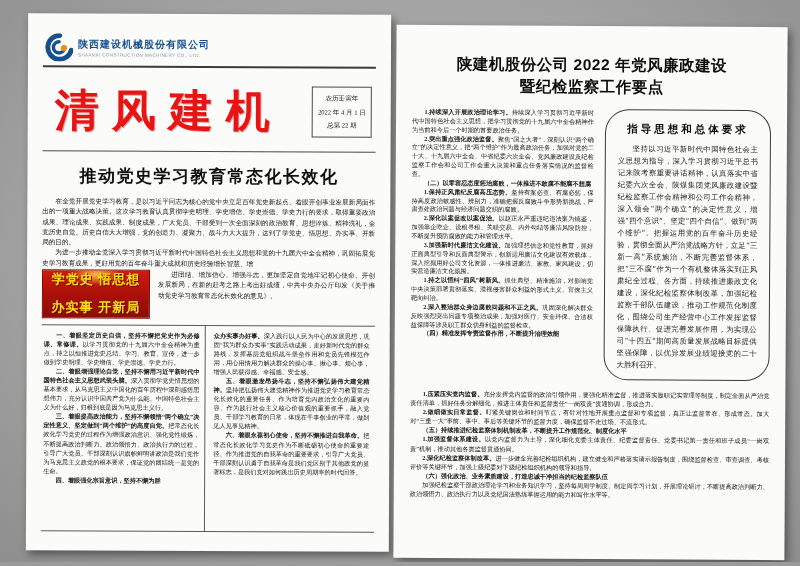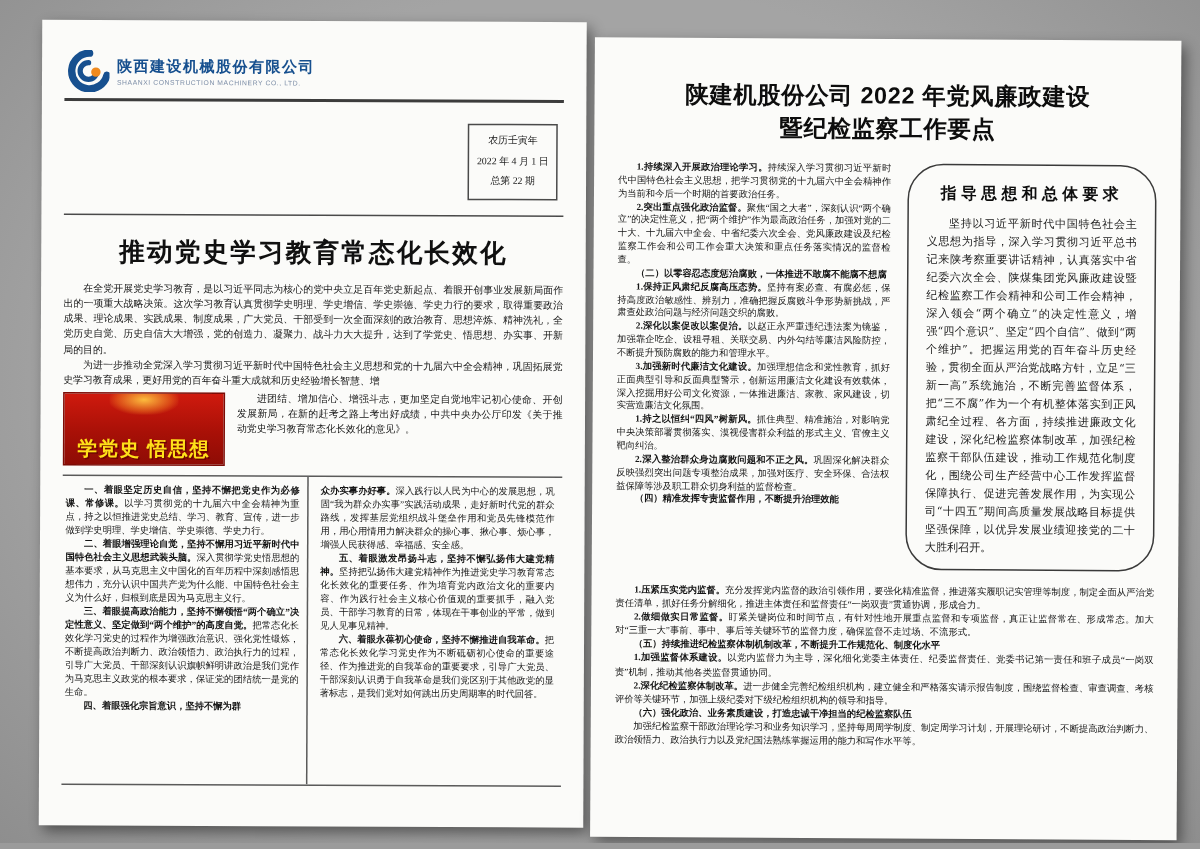--- a/index.html
+++ b/index.html
@@ -20,21 +20,21 @@
   .mast{display:flex;align-items:center;padding:14px 4px 10px 12px;}
   .mast-title{font-size:44px;font-weight:bold;color:#e81414;letter-spacing:13px;font-family:"DejaVu Serif",serif;white-space:nowrap;text-shadow:1px 1px 0 rgba(180,0,0,.35);}
   .date-box{margin-left:auto;border:1px solid #4a4a4a;font-size:6.6px;line-height:2.05;text-align:center;padding:4px 5px;color:#222;flex:none;}
   .mast-rule{height:1px;background:#4a4a4a;}
 
   .art-title{font-family:"Liberation Sans",sans-serif;font-weight:bold;font-size:17px;text-align:center;letter-spacing:1.5px;margin:13px 0 9px;color:#101010;}
   p.body{font-size:6.6px;line-height:1.56;text-align:justify;text-indent:2em;margin:0;color:#141414;}
   .wrap-row{display:flex;gap:8px;align-items:flex-start;margin-top:1px;}
   .slogan{width:106px;height:47px;flex:none;position:relative;overflow:hidden;border:1px solid #7c0b05;
           background:linear-gradient(180deg,#cf1a0e 0%,#a81007 55%,#8e0c05 100%);
-          display:flex;flex-direction:column;justify-content:flex-end;}
+          display:flex;flex-direction:column;justify-content:space-between;}
   .slogan-glow{position:absolute;top:-6px;left:50%;width:46px;height:20px;margin-left:-23px;
           background:radial-gradient(ellipse at center,rgba(255,196,64,.95) 0%,rgba(255,160,40,.35) 55%,transparent 75%);}
   .slogan-line{position:relative;color:#ffe019;font-family:"Liberation Sans",sans-serif;font-weight:bold;font-size:13px;letter-spacing:1px;text-align:center;line-height:1.45;text-shadow:1px 1px 0 #6d0600;}
   .tail{flex:1;text-indent:0;}
 
   .cols{display:flex;border-top:1px solid #5a5a5a;border-bottom:1px solid #5a5a5a;margin-top:6px;height:205px;overflow:hidden;}
   .col{flex:1;padding:5px 5px 0 2px;overflow:hidden;}
   .col + .col{border-left:1px solid #5a5a5a;padding-left:8px;}
   .col p{font-size:6.2px;line-height:1.46;text-align:justify;text-indent:2em;margin:0;color:#141414;}
   .lead{font-weight:bold;}
@@ -65,37 +65,39 @@
         <circle cx="27" cy="21" r="4.5" fill="#f08a1e"></circle>
       </svg>
       <div>
         <div class="co-cn">陕西建设机械股份有限公司</div>
         <div class="co-en">SHAANXI CONSTRUCTION MACHINERY CO., LTD.</div>
       </div>
     </div>
     <div class="hdr-rule"></div>
 
     <div class="mast">
+      <div class="mast-title">清风建机</div>
       <div class="date-box">
         <div>农历壬寅年</div>
         <div>2022 年 4 月 1 日</div>
         <div>总第 22 期</div>
       </div>
     </div>
     <div class="mast-rule"></div>
 
     <div class="art-title">推动党史学习教育常态化长效化</div>
 
     <p class="body">在全党开展党史学习教育，是以习近平同志为核心的党中央立足百年党史新起点、着眼开创事业发展新局面作出的一项重大战略决策。这次学习教育认真贯彻学史明理、学史增信、学史崇德、学史力行的要求，取得重要政治成果、理论成果、实践成果、制度成果，广大党员、干部受到一次全面深刻的政治教育、思想淬炼、精神洗礼，全党历史自觉、历史自信大大增强，党的创造力、凝聚力、战斗力大大提升，达到了学党史、悟思想、办实事、开新局的目的。</p>
     <p class="body">为进一步推动全党深入学习贯彻习近平新时代中国特色社会主义思想和党的十九届六中全会精神，巩固拓展党史学习教育成果，更好用党的百年奋斗重大成就和历史经验增长智慧、增</p>
 
     <div class="wrap-row">
       <div class="slogan">
         <div class="slogan-glow"></div>
         <div class="slogan-line">学党史 悟思想</div>
+        <div class="slogan-line">办实事 开新局</div>
       </div>
       <p class="body tail">进团结、增加信心、增强斗志，更加坚定自觉地牢记初心使命、开创发展新局，在新的赶考之路上考出好成绩，中共中央办公厅印发《关于推动党史学习教育常态化长效化的意见》。</p>
     </div>
 
     <div class="cols">
       <div class="col">
         <p><span class="lead">一、着眼坚定历史自信，坚持不懈把党史作为必修课、常修课。</span><span>以学习贯彻党的十九届六中全会精神为重点，持之以恒推进党史总结、学习、教育、宣传，进一步做到学史明理、学史增信、学史崇德、学史力行。</span></p>
         <p><span class="lead">二、着眼增强理论自觉，坚持不懈用习近平新时代中国特色社会主义思想武装头脑。</span><span>深入贯彻学党史悟思想的基本要求，从马克思主义中国化的百年历程中深刻感悟思想伟力，充分认识中国共产党为什么能、中国特色社会主义为什么好，归根到底是因为马克思主义行。</span></p>
         <p><span class="lead">三、着眼提高政治能力，坚持不懈领悟“两个确立”决定性意义、坚定做到“两个维护”的高度自觉。</span><span>把常态化长效化学习党史的过程作为增强政治意识、强化党性锻炼，不断提高政治判断力、政治领悟力、政治执行力的过程，引导广大党员、干部深刻认识旗帜鲜明讲政治是我们党作为马克思主义政党的根本要求，保证党的团结统一是党的生命。</span></p>
         <p><span class="lead">四、着眼强化宗旨意识，坚持不懈为群</span></p>

